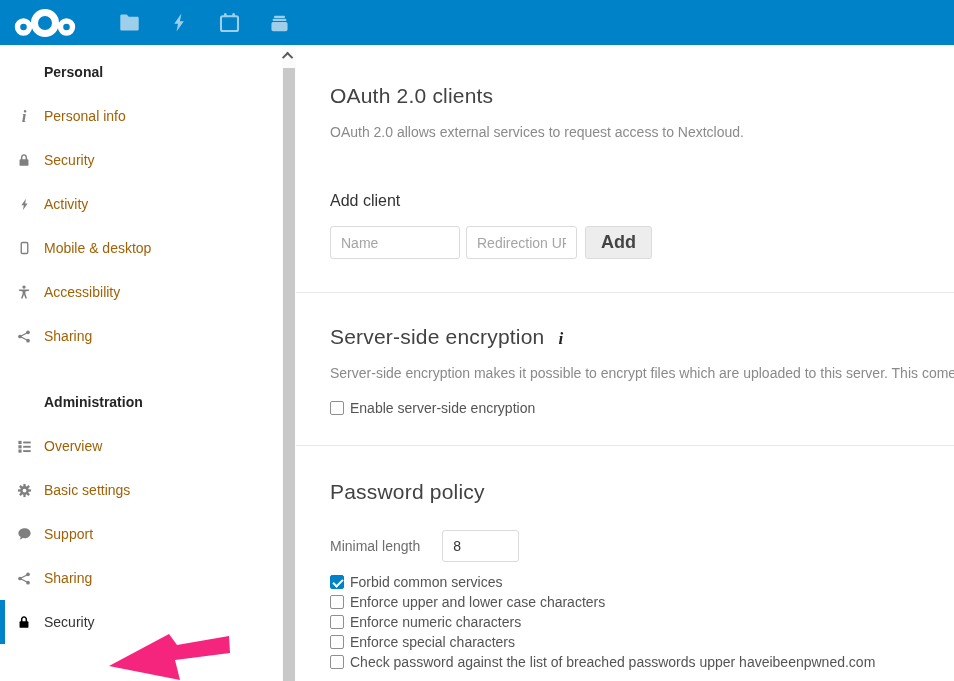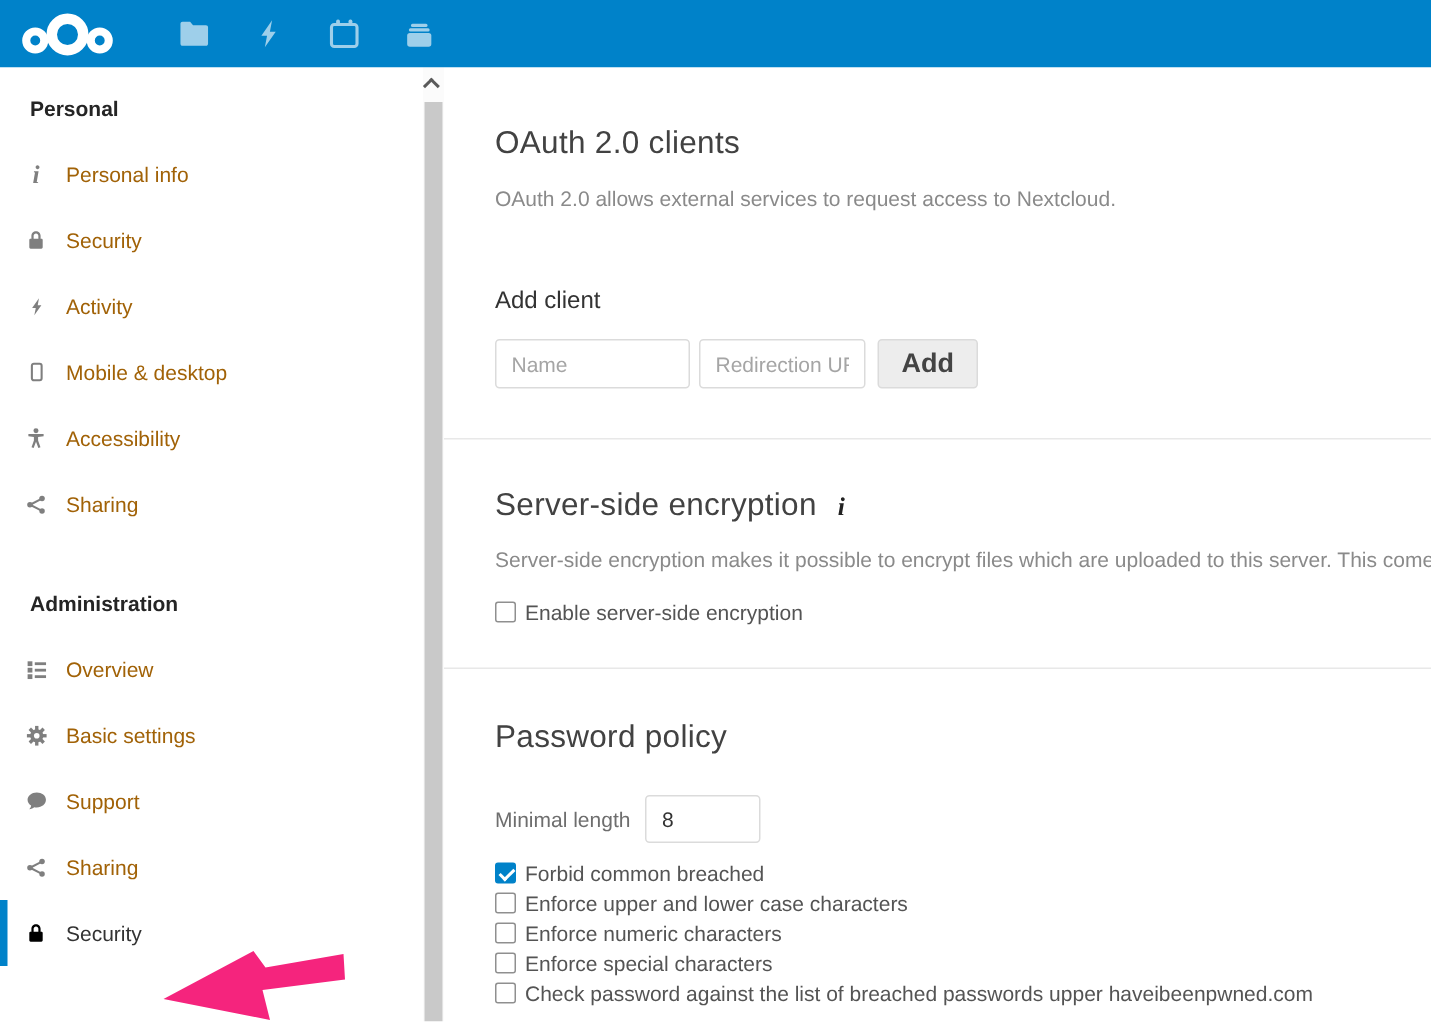--- a/index.html
+++ b/index.html
@@ -33,21 +33,21 @@
   
   .sidebar {
     width: 282px;
     background: #fff;
     padding-top: 5px;
     flex-shrink: 0;
     position: relative;
   }
   .nav-caption {
     height: 44px; line-height: 44px;
-    padding-left: 20px;
+    padding-left: 44px;
     font-size: 14px; font-weight: bold; color: #252525;
   }
   .nav-caption.admin { margin-top: 22px; }
   .nav-item {
     height: 44px;
     display: flex; align-items: center;
     cursor: pointer;
     position: relative;
   }
   .nav-item .nav-icon {
@@ -127,21 +127,21 @@
     cursor: pointer;
   }
 
   .sec-encryption { padding-top: 32px; padding-bottom: 29px; }
   .sec-encryption h2 .info-i { margin-left: 14px; color: #222; }
   .sec-encryption .sec-desc { margin-top: 14px; max-width: 1086px; }
   .cb-row { margin-top: 16px; }
 
   .sec-password { padding-top: 34px; }
   .minlen-row { margin-top: 26px; display: flex; align-items: center; }
-  .minlen-label { font-size: 14px; color: #6e6e6e; margin-right: 10px; }
+  .minlen-label { font-size: 14px; color: #6e6e6e; margin-right: 22px; }
   .minlen-input { width: 77px; height: 32px; }
 
   .cb-list { margin-top: 10px; }
   .cb-item { height: 20px; display: flex; align-items: center; }
   label.cb { display: flex; align-items: center; cursor: pointer; }
   label.cb input {
     -webkit-appearance: none; appearance: none;
     width: 14px; height: 14px;
     border: 1px solid #8f8f8f; border-radius: 2px;
     background: #fff; margin: 0;
@@ -351,21 +351,21 @@
     <div class="section sec-password">
       <h2>Password policy</h2>
       <div class="minlen-row">
         <span class="minlen-label">Minimal length</span>
         <input type="text" class="text-input minlen-input" value="8" style="">
       </div>
       <div class="cb-list">
         <div class="cb-item">
           <label class="cb">
             <input type="checkbox" checked="" style="">
-            <span class="cb-label">Forbid common breached</span>
+            <span class="cb-label">Forbid common services</span>
           </label>
         </div>
         <div class="cb-item">
           <label class="cb">
             <input type="checkbox" style="">
             <span class="cb-label">Enforce upper and lower case characters</span>
           </label>
         </div>
         <div class="cb-item">
           <label class="cb">

